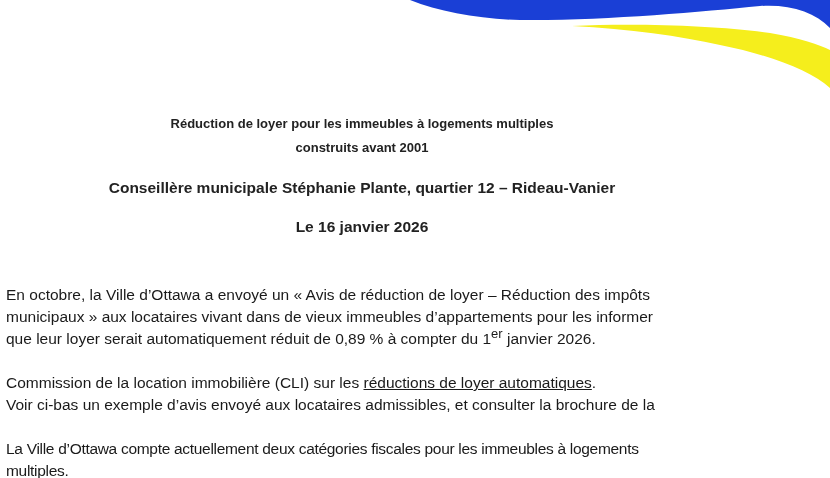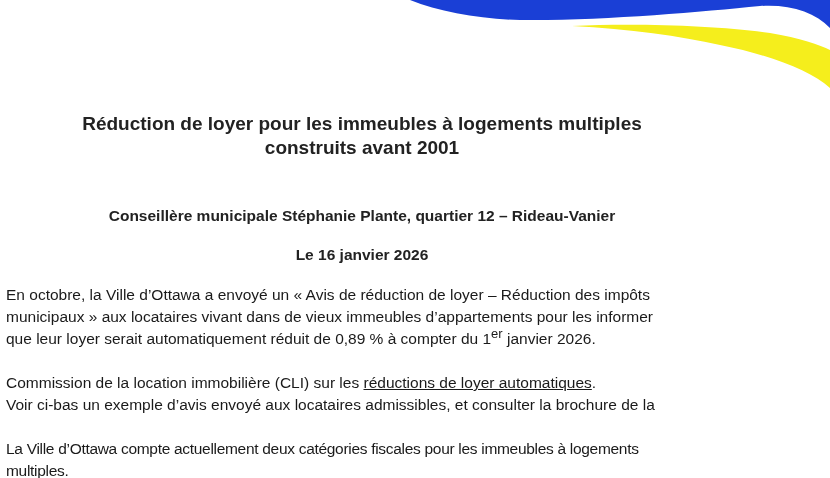--- a/index.html
+++ b/index.html
@@ -1,21 +1,21 @@
 <!DOCTYPE html>
 <html><head>
   <meta charset="utf-8">
   <style>
     html, body { margin: 0; padding: 0; background: #ffffff; }
     body { width: 830px; height: 478px; position: relative; overflow: hidden; font-family: "Liberation Sans", sans-serif; color: #1a1a1a; }
     .swoosh { position: absolute; left: 0; top: 0; width: 830px; height: 110px; }
-    .title { position: absolute; left: 0; width: 724px; text-align: center; font-weight: bold; font-size: 19px; line-height: 24px; color: #222; }
+    .title { position: absolute; left: 0; width: 724px; text-align: center; font-weight: bold; font-size: 13px; line-height: 24px; color: #222; }
     .title-l1 { top: 112px; }
     .title-l2 { top: 136px; text-align: center; }
-    .subtitle { position: absolute; left: 0; width: 724px; text-align: center; font-weight: bold; font-size: 15.5px; color: #222; margin-top: 28px; }
+    .subtitle { position: absolute; left: 0; width: 724px; text-align: center; font-weight: bold; font-size: 15.5px; color: #222; }
     .sub1 { top: 179px; }
     .sub2 { top: 218px; }
     .para { position: absolute; left: 6px; width: 740px; font-size: 15.5px; line-height: 22px; color: #1a1a1a; }
     .p1 { top: 284px; }
     .p2 { top: 372px; }
     .p3 { top: 438px; font-family: "Liberation Sans Narrow", "Liberation Sans", sans-serif; letter-spacing: -0.3px; }
     .link { text-decoration: underline; color: #1a1a1a; cursor: pointer; }
     sup { font-size: 13px; line-height: 0; vertical-align: 6px; }
   </style>
 </head>

